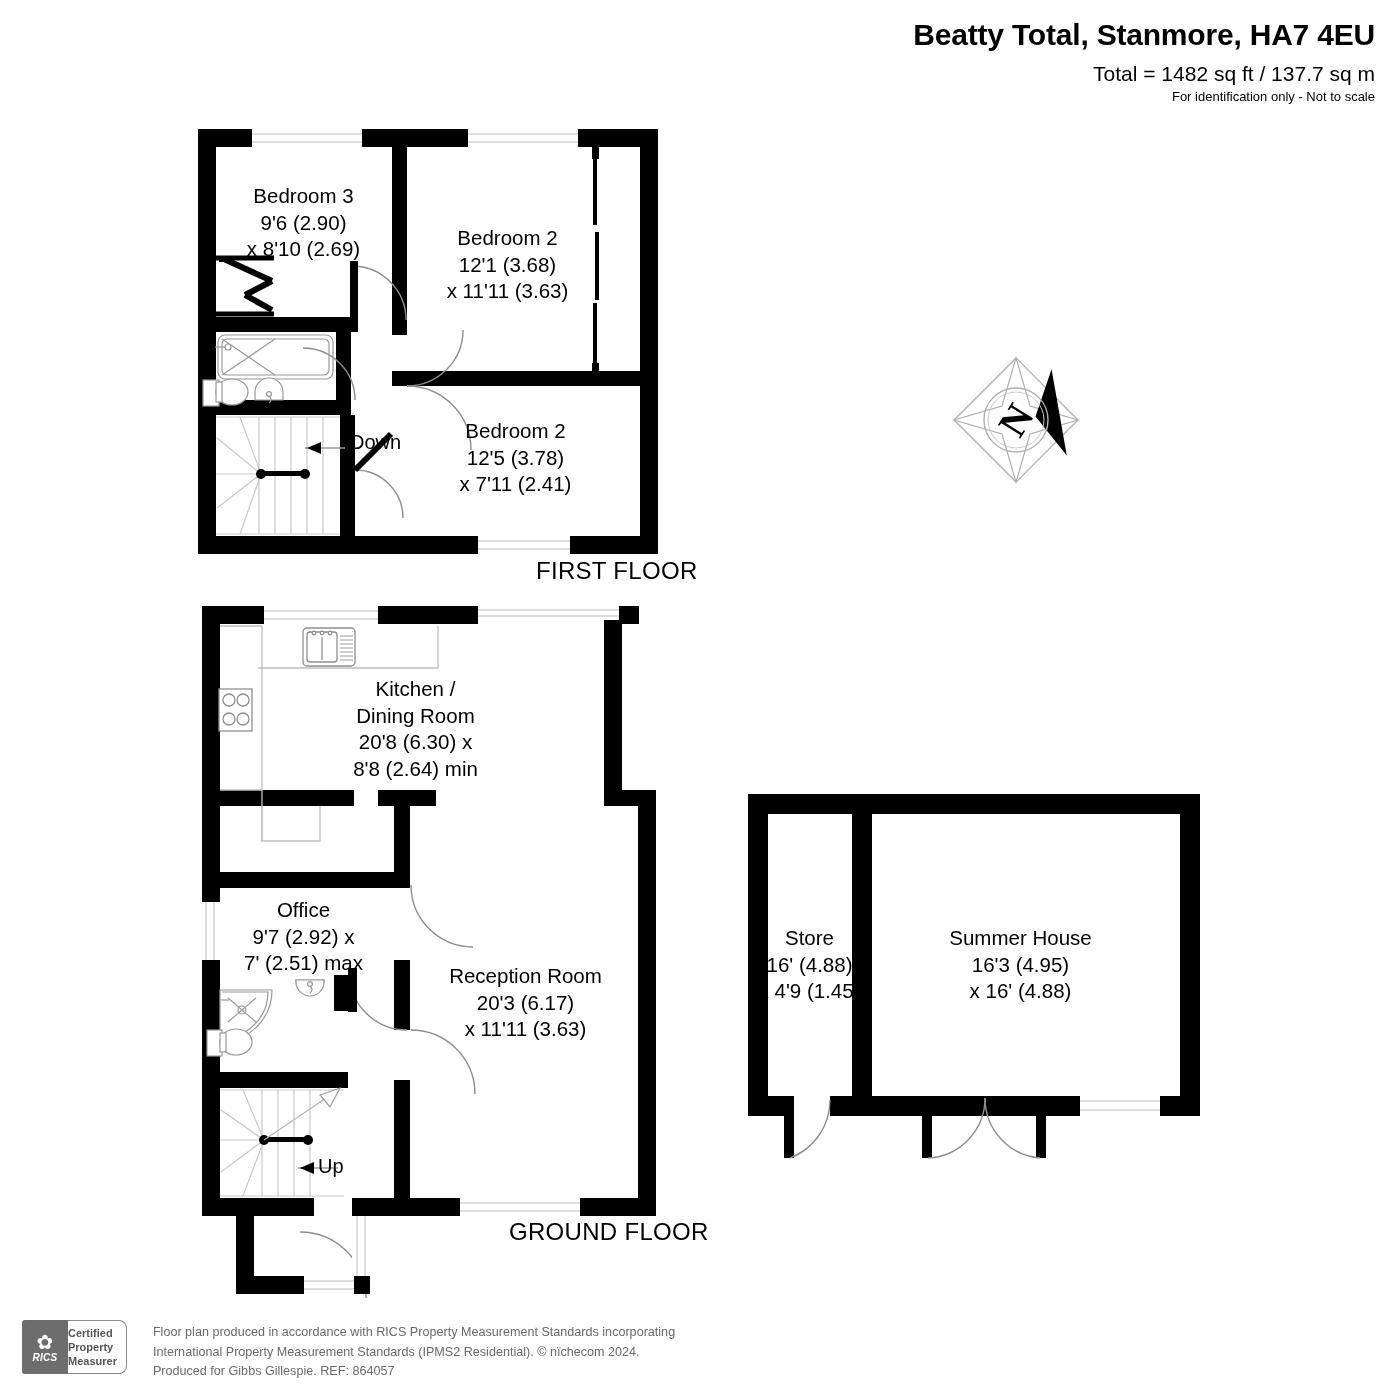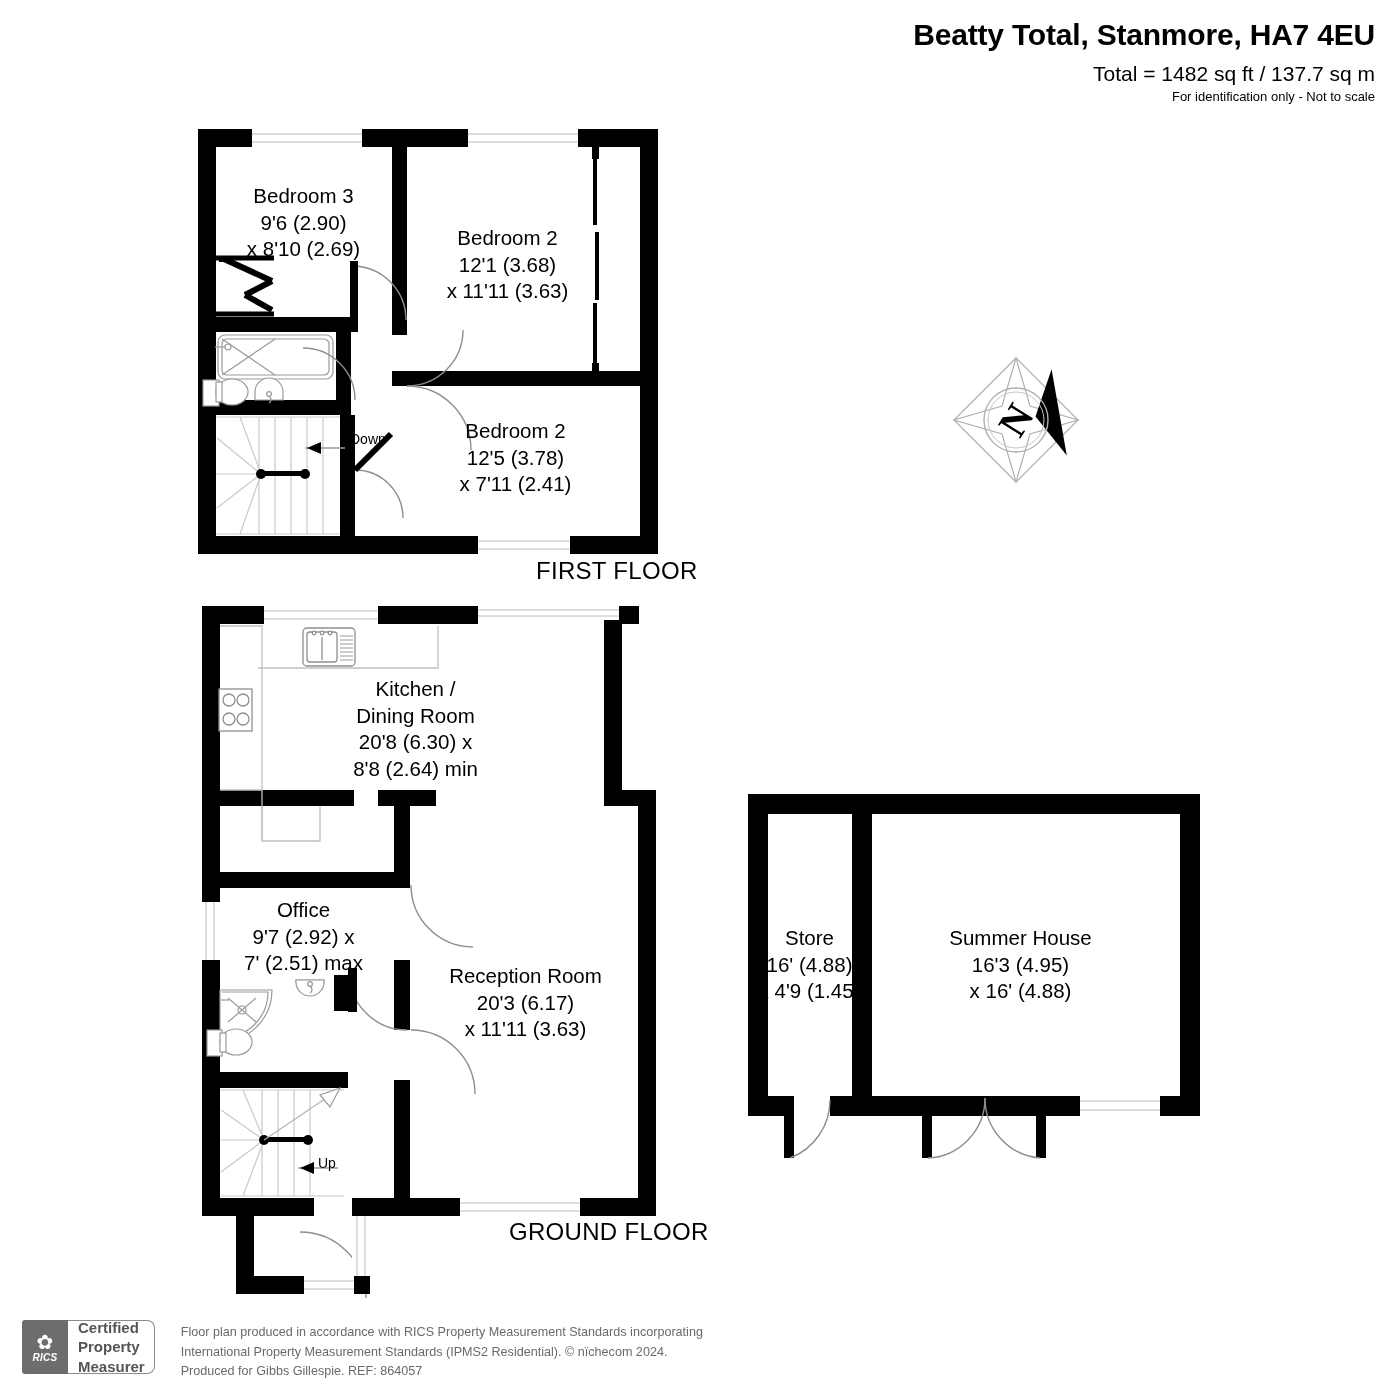--- a/index.html
+++ b/index.html
@@ -27,36 +27,36 @@
 
   
   .rl{position:absolute;text-align:center;line-height:1.30;font-size:20.5px;white-space:nowrap;}
   .rl .nm{display:block;}
   .rl .dm{display:block;}
 
   
   .fc{position:absolute;font-size:24px;letter-spacing:.3px;white-space:nowrap;}
 
   
-  .sd{position:absolute;font-size:14px;white-space:nowrap;}
+  .sd{position:absolute;font-size:20px;white-space:nowrap;}
 
   
   .footer{position:absolute;left:22px;top:1320px;display:flex;align-items:flex-start;}
   .ricsbox{display:flex;align-items:stretch;height:54px;}
   .ricsmark{
     width:46px;height:54px;background:#6d6d6d;color:#fff;
     display:flex;flex-direction:column;align-items:center;justify-content:center;
     border-radius:3px 0 0 3px;
   }
   .ricsmark .glyph{font-size:20px;line-height:1;margin-bottom:1px;}
   .ricsmark .rtxt{font-size:10px;font-weight:bold;letter-spacing:.3px;line-height:1;font-style:italic;}
   .ricslabel{
     border:1px solid #8c8c8c;border-left:none;border-radius:0 8px 8px 0;
-    padding:4px 9px 4px 10px;display:flex;flex-direction:column;justify-content:center;
-    font-size:15px;font-weight:bold;color:#555;line-height:1.28;
+    padding:4px 9px 4px 0;display:flex;flex-direction:column;justify-content:center;
+    font-size:11px;font-weight:bold;color:#555;line-height:1.28;
   }
   .fttext{margin-left:26px;font-size:12.6px;color:#6a6a6a;line-height:1.55;padding-top:3px;}
   .fttext div{white-space:nowrap;}
 </style>
 </head>
 <body>
 
 <div id="page">
 
   <div class="header">

